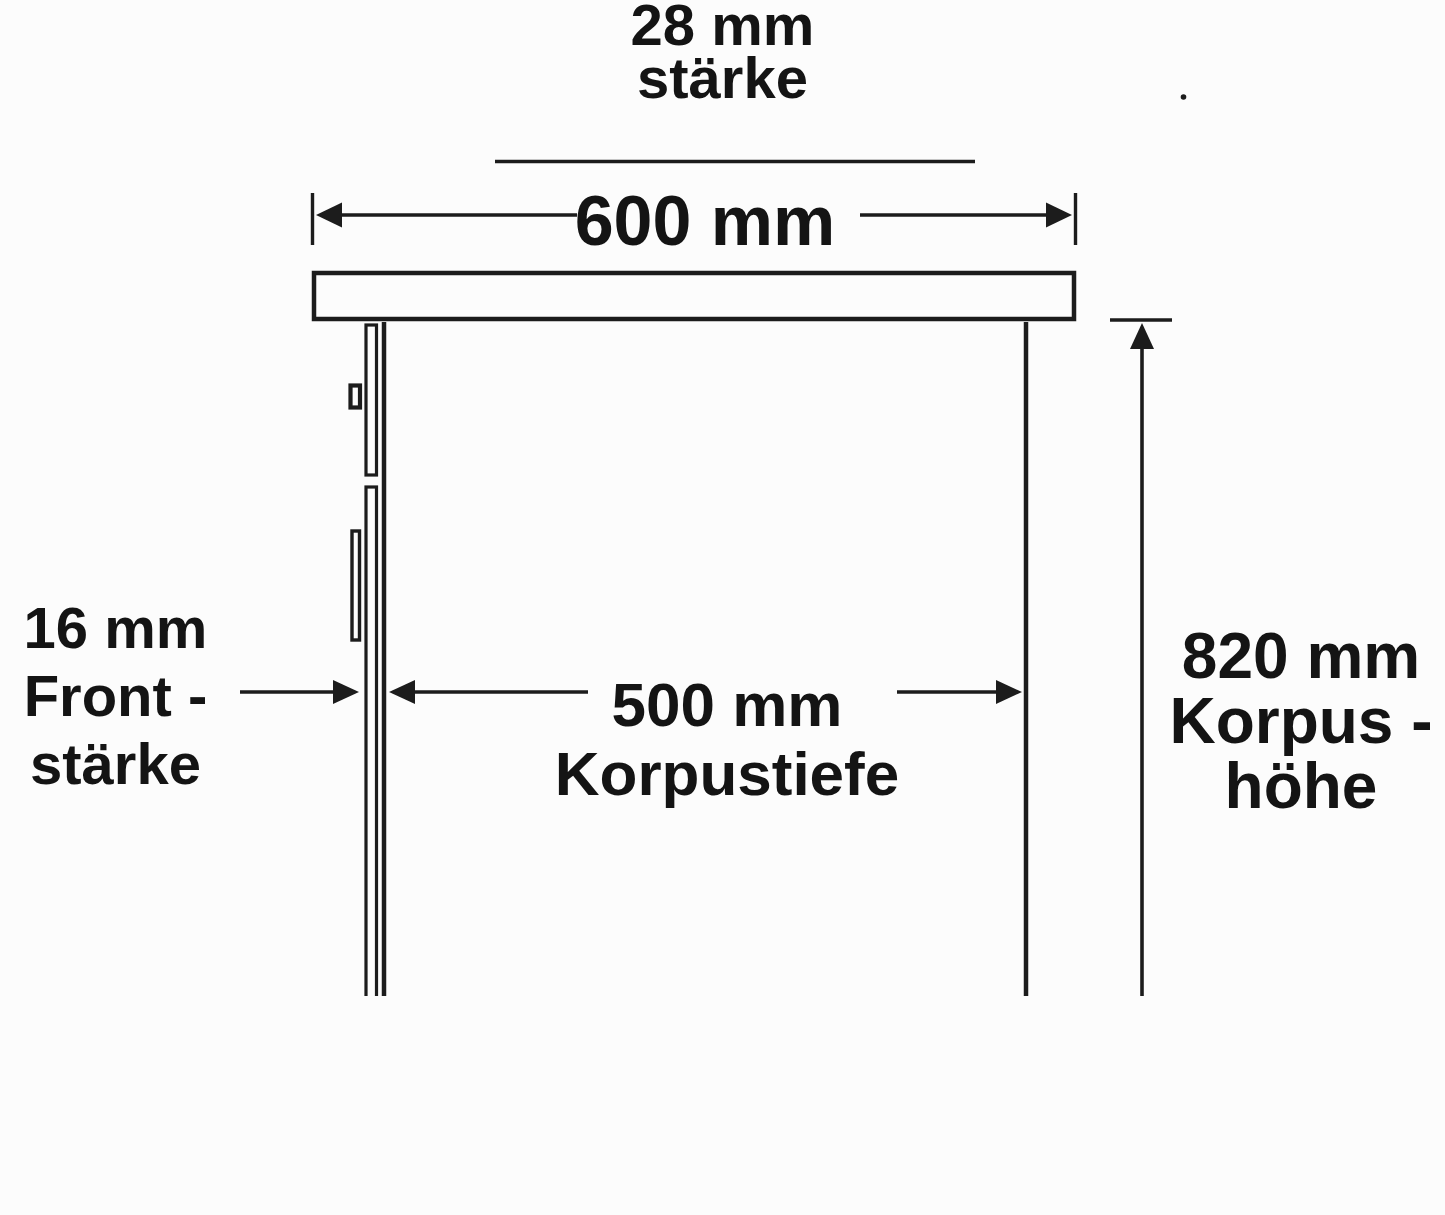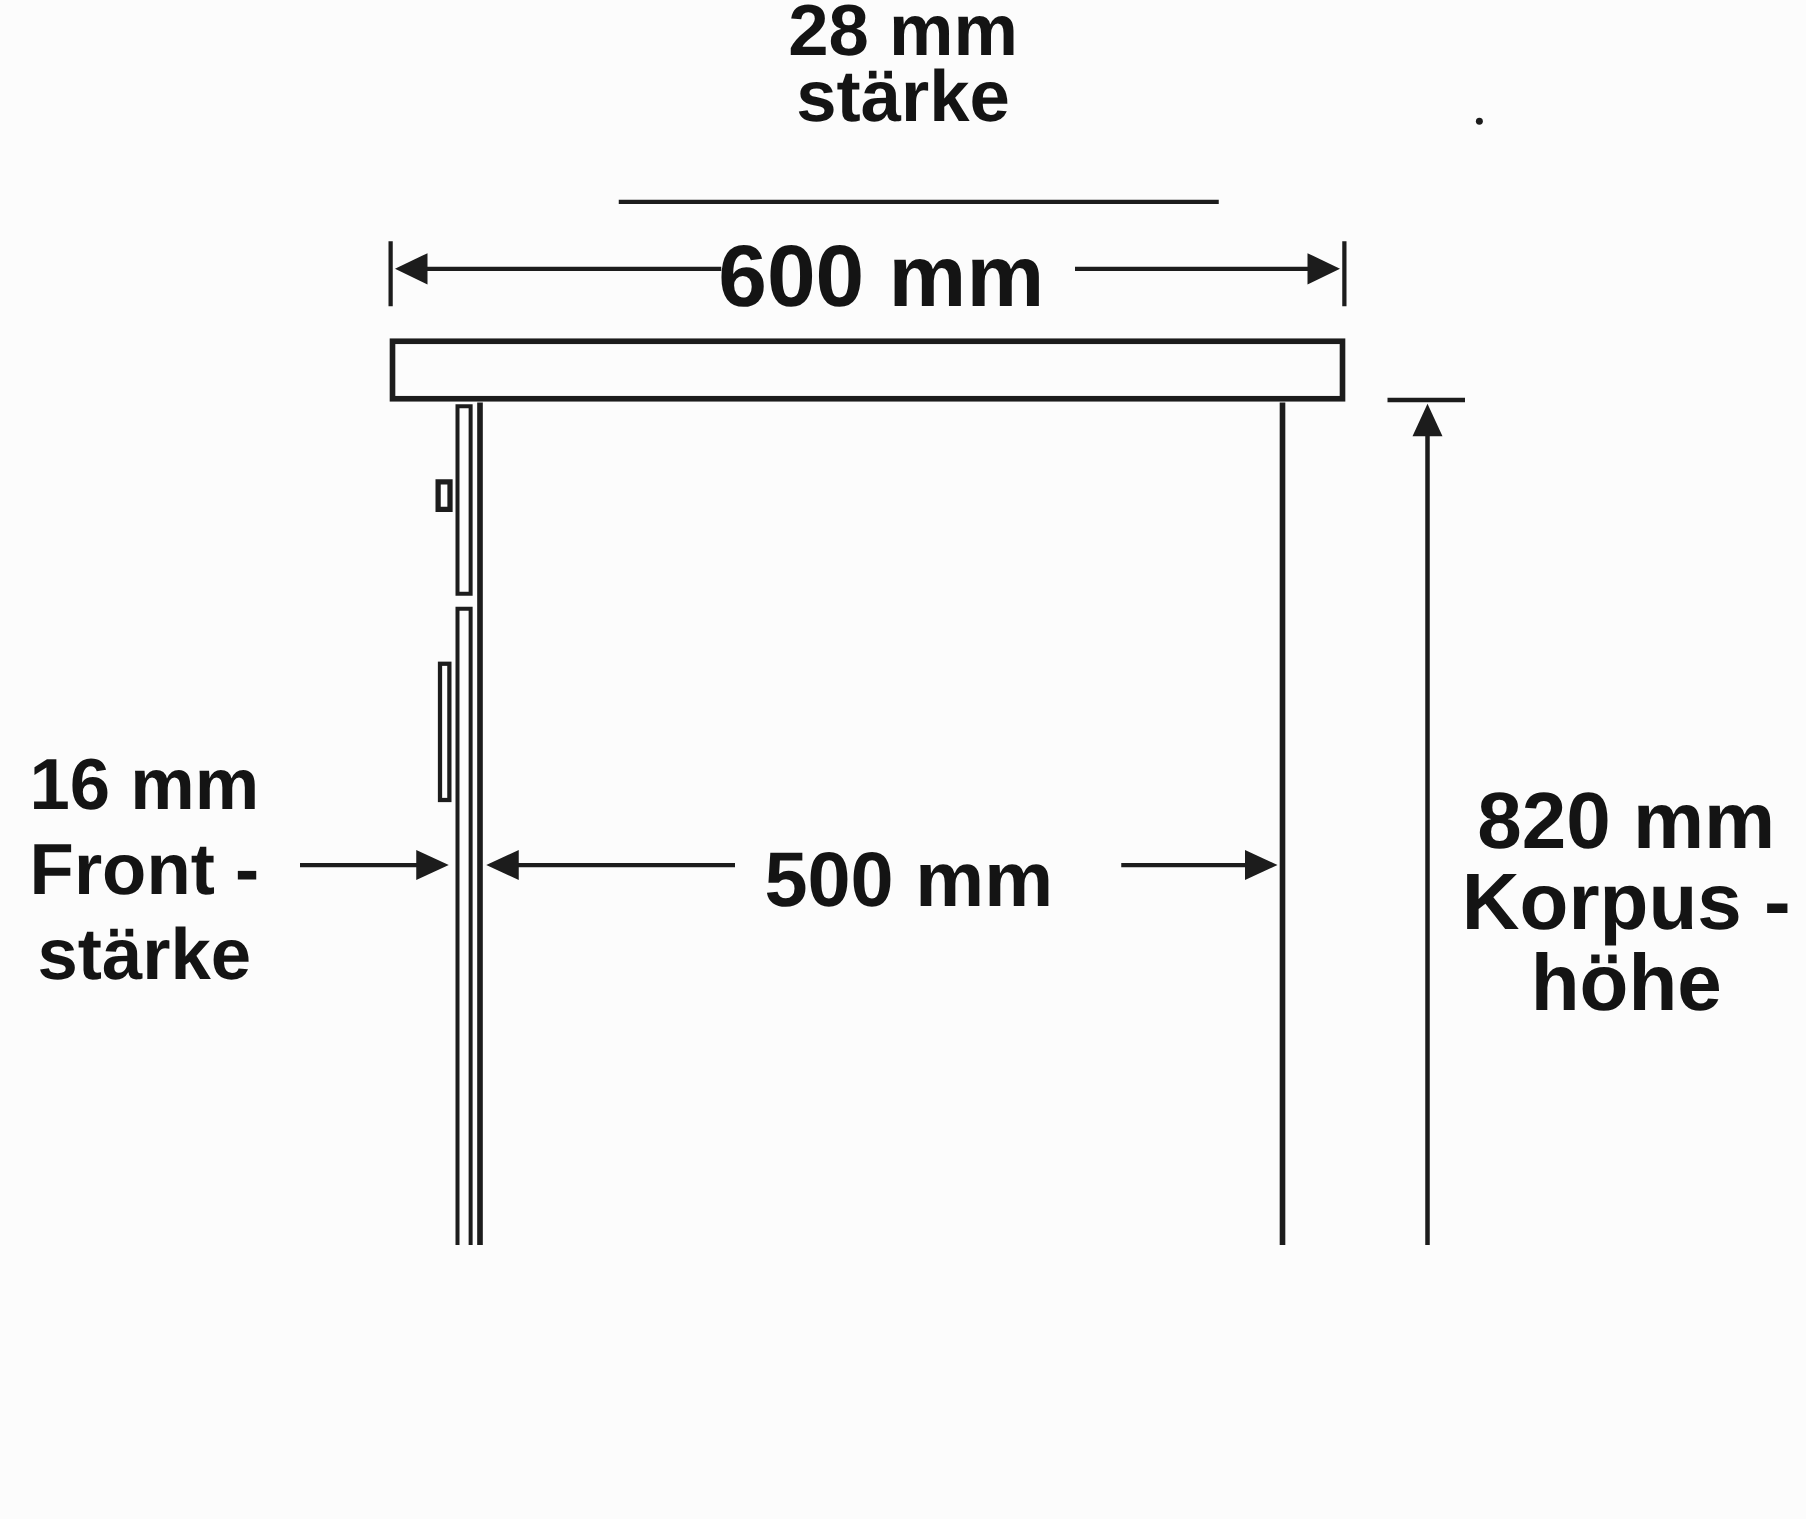--- a/index.html
+++ b/index.html
@@ -97,20 +97,21 @@
   </div>
 
   <div class="label lbl-front">
     <span>16 mm</span>
     <span>Front -</span>
     <span>stärke</span>
   </div>
 
   <div class="label lbl-depth">
     <span>500 mm</span>
+    <span>Korpustiefe</span>
   </div>
 
   <div class="label lbl-height">
     <span>820 mm</span>
     <span>Korpus -</span>
     <span>höhe</span>
   </div>
 
 </div>
 

